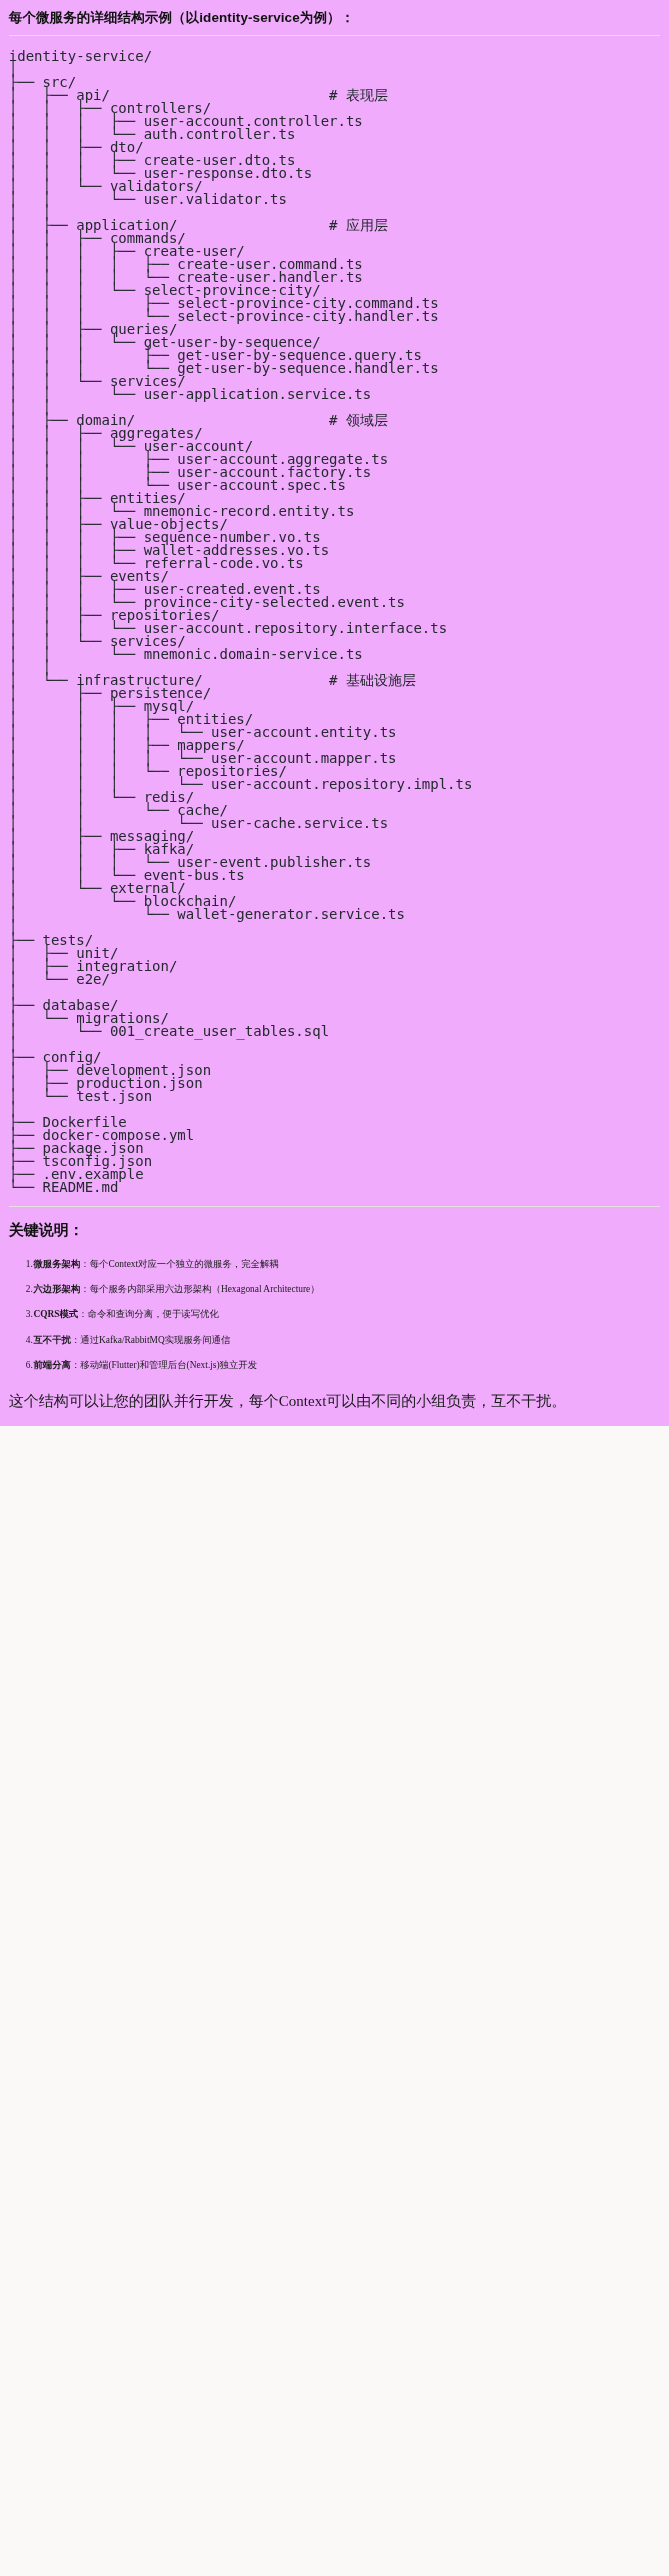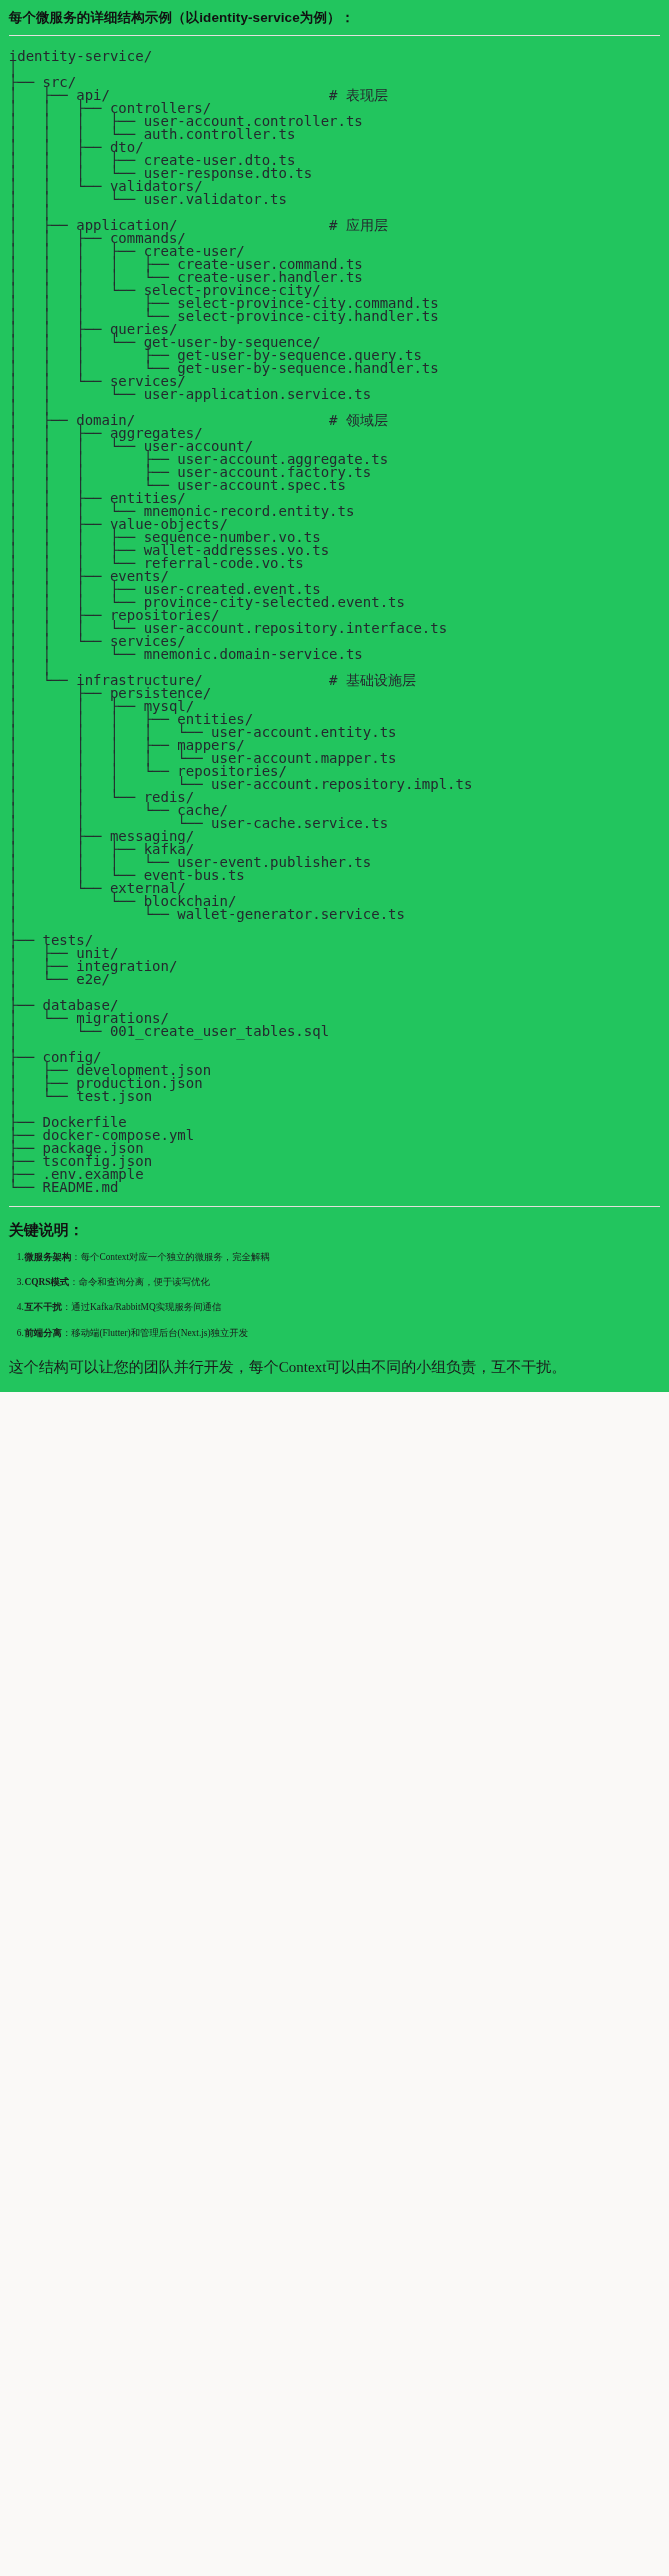--- a/index.html
+++ b/index.html
@@ -10,21 +10,21 @@
   body {
     width: 669px;
     font-family: "Liberation Serif", "DejaVu Serif", serif;
     color: #1a1a1a;
     -webkit-font-smoothing: antialiased;
   }
   .page {
     width: 669px;
     box-sizing: border-box;
     padding: 0 8.8px;
-    background: #22c55e;
+    background: #f0abfc;
   }
   .doc-title {
     font-family: "Liberation Sans", "DejaVu Sans", sans-serif;
     font-weight: bold;
     font-size: 13.5px;
     line-height: 1.35;
     letter-spacing: 0.1px;
     color: #111111;
     padding: 8.8px 0 8.1px 0;
     margin: 0;
@@ -54,21 +54,21 @@
   }
   .notes-title {
     font-family: "Liberation Sans", "DejaVu Sans", sans-serif;
     font-weight: bold;
     font-size: 15px;
     color: #111111;
     margin: 0 0 10px 0;
     line-height: 1.4;
   }
   ol.notes {
-    margin: 8px;
+    margin: 17px;
     padding: 0;
     list-style: none;
   }
   ol.notes li {
     font-size: 9.4px;
     line-height: 1.55;
     margin: 0 0 10.6px 0;
     color: #1a1a1a;
   }
   ol.notes li .num { margin-right: 0.6px; }
@@ -185,20 +185,23 @@
   <div class="rule"></div>
 
   <div class="notes-block">
     <div class="notes-title">关键说明：</div>
 
     <ol class="notes">
       <li>
         <span class="num">1.</span><b>微服务架构</b><span>：</span><span>每个Context对应一个独立的微服务，完全解耦</span>
       </li>
       <li>
+        <span class="num">2.</span><b>六边形架构</b><span>：</span><span>每个服务内部采用六边形架构（Hexagonal Architecture）</span>
+      </li>
+      <li>
         <span class="num">3.</span><b>CQRS模式</b><span>：</span><span>命令和查询分离，便于读写优化</span>
       </li>
       <li>
         <span class="num">4.</span><b>互不干扰</b><span>：</span><span>通过Kafka/RabbitMQ实现服务间通信</span>
       </li>
       <li>
         <span class="num">6.</span><b>前端分离</b><span>：</span><span>移动端(Flutter)和管理后台(Next.js)独立开发</span>
       </li>
     </ol>
 

